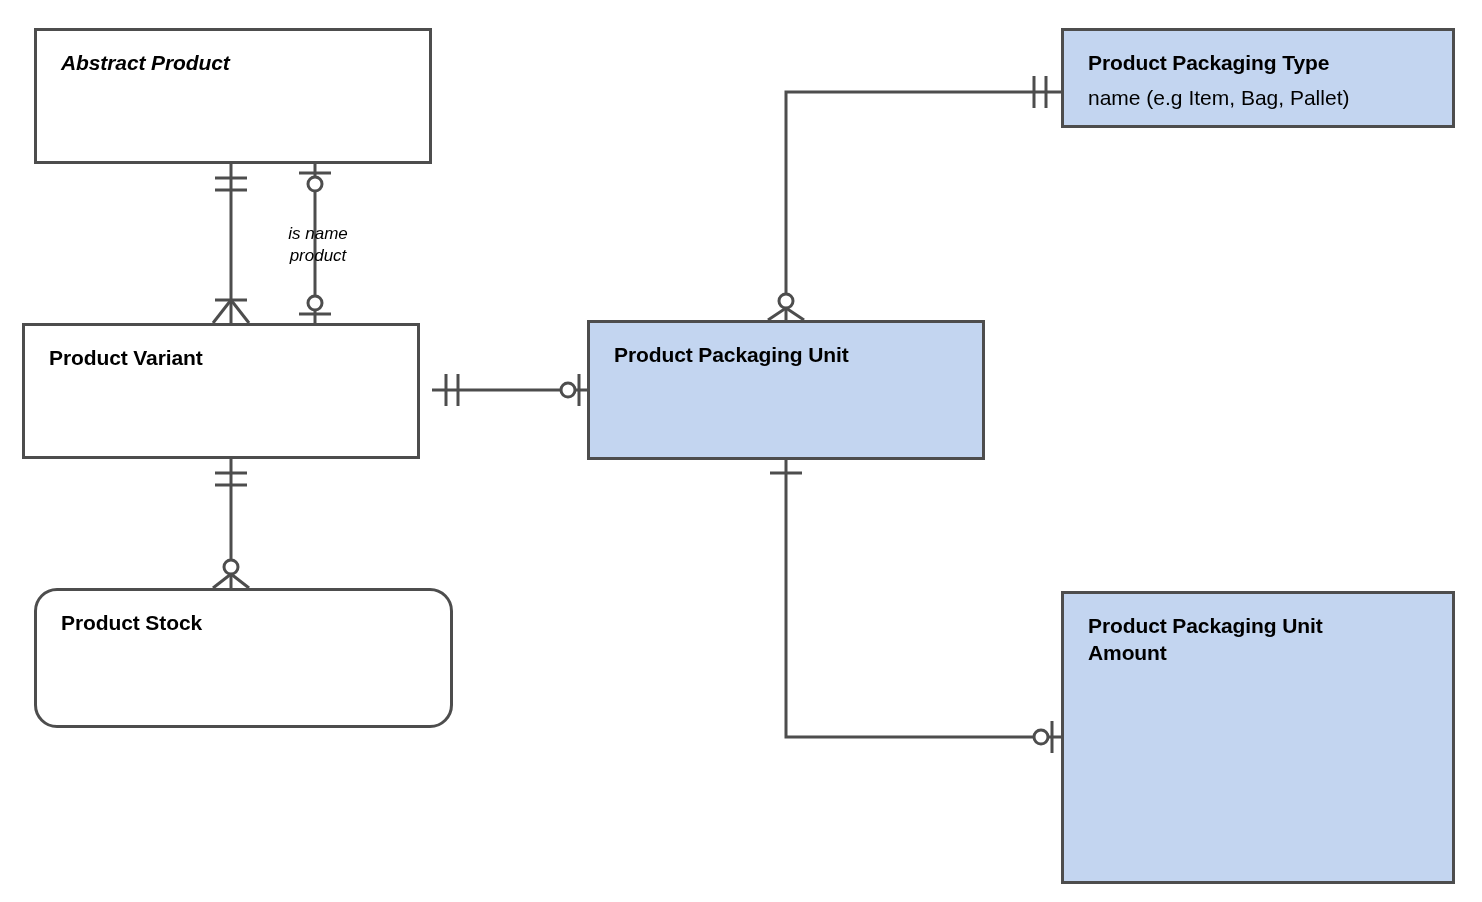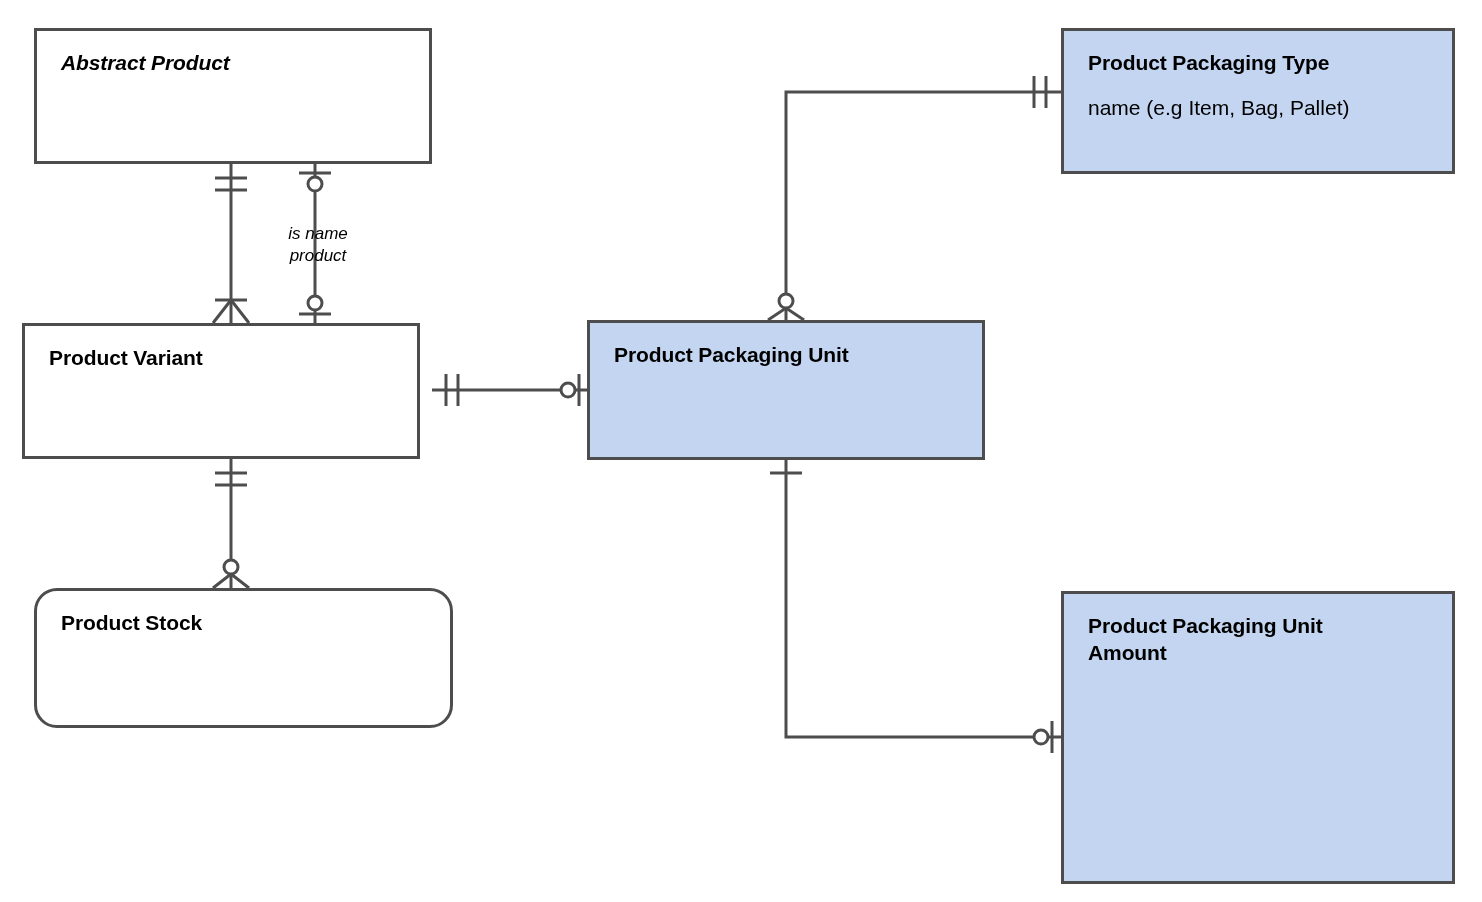--- a/index.html
+++ b/index.html
@@ -41,21 +41,21 @@
   }
   .entity .ent-title {
     font-size: 21px;
     font-weight: bold;
     color: #000000;
     line-height: 1.3;
     letter-spacing: -0.1px;
     white-space: pre-line;
   }
   .entity .attrs {
-    margin-top: 14px;
+    margin-top: 4px;
   }
   .entity .attr {
     font-size: 21px;
     color: #000000;
     line-height: 1.72;
     white-space: nowrap;
   }
   .edge-label {
     position: absolute;
     font-size: 17px;
@@ -139,21 +139,21 @@
   </div>
 
   <div class="entity" style="left:34px; top:588px; width:419px; height:140px;border-radius:23px;">
     <div class="ent-title">Product Stock</div>
   </div>
 
   <div class="entity shaded" style="left:587px; top:320px; width:398px; height:140px;">
     <div class="ent-title">Product Packaging Unit</div>
   </div>
 
-  <div class="entity shaded" style="left:1061px; top:28px; width:394px; height:146px;">
+  <div class="entity shaded" style="left:1061px; top:28px; width:394px; height:100px;">
     <div class="ent-title">Product Packaging Type</div>
     <div class="attrs">
       <div class="attr">name (e.g Item, Bag, Pallet)</div>
     </div>
   </div>
 
   <div class="entity shaded" style="left:1061px; top:591px; width:394px; height:293px;">
     <div class="ent-title">Product Packaging Unit
 Amount</div>
   </div>

